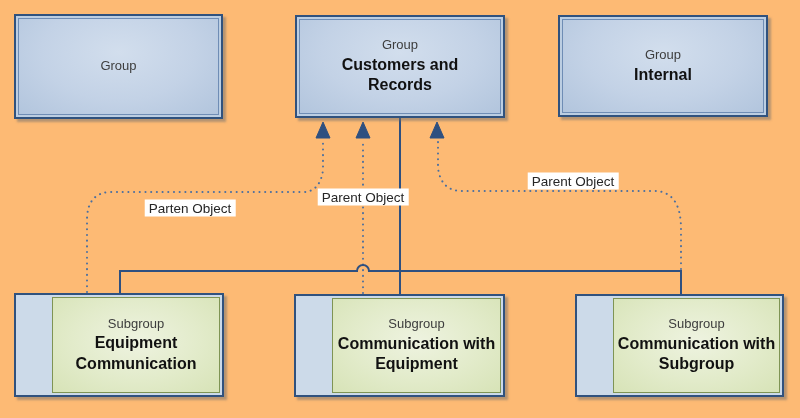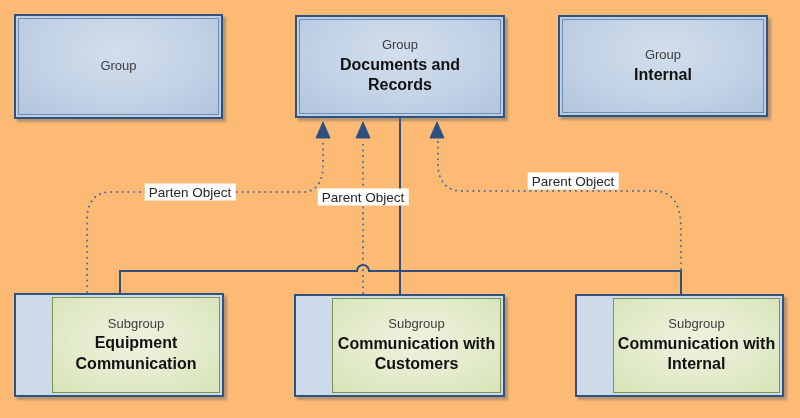--- a/index.html
+++ b/index.html
@@ -112,49 +112,49 @@
 
   <div class="node group" style="left:14px; top:14px; width:209px; height:105px;">
     <div class="node-inner">
       <div class="node-kind">Group</div>
     </div>
   </div>
 
   <div class="node group" style="left:295px; top:15px; width:210px; height:103px;">
     <div class="node-inner">
       <div class="node-kind">Group</div>
-      <div class="node-title">Documents and Records</div>
+      <div class="node-title">Customers and Records</div>
     </div>
   </div>
 
   <div class="node group" style="left:558px; top:15px; width:210px; height:102px;">
     <div class="node-inner">
       <div class="node-kind">Group</div>
       <div class="node-title">Internal</div>
     </div>
   </div>
 
   <div class="node subgroup" style="left:14px; top:293px; width:210px; height:104px;">
     <div class="node-inner">
       <div class="node-kind">Subgroup</div>
       <div class="node-title">Equipment Communication</div>
     </div>
   </div>
 
   <div class="node subgroup" style="left:294px; top:294px; width:211px; height:103px;">
     <div class="node-inner">
       <div class="node-kind">Subgroup</div>
-      <div class="node-title">Communication with Customers</div>
+      <div class="node-title">Communication with Equipment</div>
     </div>
   </div>
 
   <div class="node subgroup" style="left:575px; top:294px; width:209px; height:103px;">
     <div class="node-inner">
       <div class="node-kind">Subgroup</div>
-      <div class="node-title">Communication with Internal</div>
+      <div class="node-title">Communication with Subgroup</div>
     </div>
   </div>
 
-  <div class="edge-label" style="left:190px; top:192px;">Parten Object</div>
+  <div class="edge-label" style="left:190px; top:208px;">Parten Object</div>
   <div class="edge-label" style="left:363px; top:197px;">Parent Object</div>
   <div class="edge-label" style="left:573px; top:181px;">Parent Object</div>
 
 </div>
 
 </body></html>

